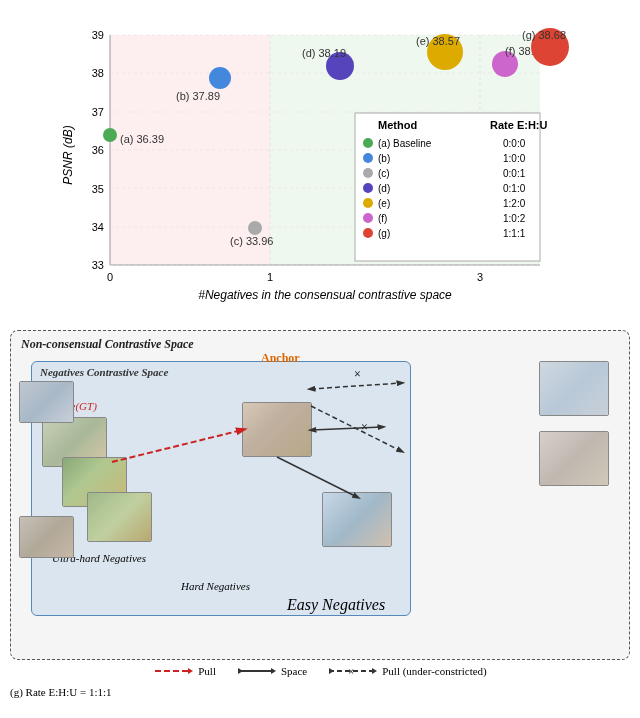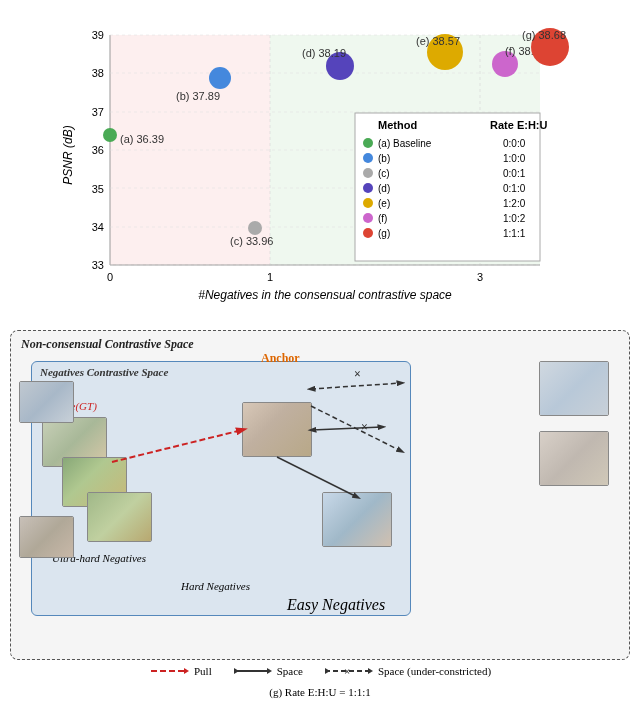--- a/index.html
+++ b/index.html
@@ -57,21 +57,21 @@
       top: 4px;
       left: 8px;
       font-size: 11px;
       font-weight: bold;
       font-style: italic;
       color: #333;
     }
 
     
     #caption {
-      text-align: center;
+      text-align: left;
       font-size: 11px;
       margin-top: 2px;
       padding: 0 10px;
     }
 
     
     #line-legend {
       display: flex;
       justify-content: center;
       align-items: flex-start;
@@ -306,19 +306,19 @@
     </svg>
     <span>Space</span>
   </div>
   <div class="line-item">
     <svg width="50" height="14">
       <line x1="2" y1="7" x2="48" y2="7" stroke="#333" stroke-width="2" stroke-dasharray="5,3"></line>
       <polygon points="2,4 7,7 2,10" fill="#333"></polygon>
       <text x="21" y="11" font-size="11" fill="#333" font-weight="bold">×</text>
       <polygon points="45,4 50,7 45,10" fill="#333"></polygon>
     </svg>
-    <span>Space (under-constricted)</span>
+    <span>Pull (under-constricted)</span>
   </div>
 </div>
 
 <div id="caption">
   <span>(g) Rate E:H:U = 1:1:1</span>
 </div>
 
 </body></html>

